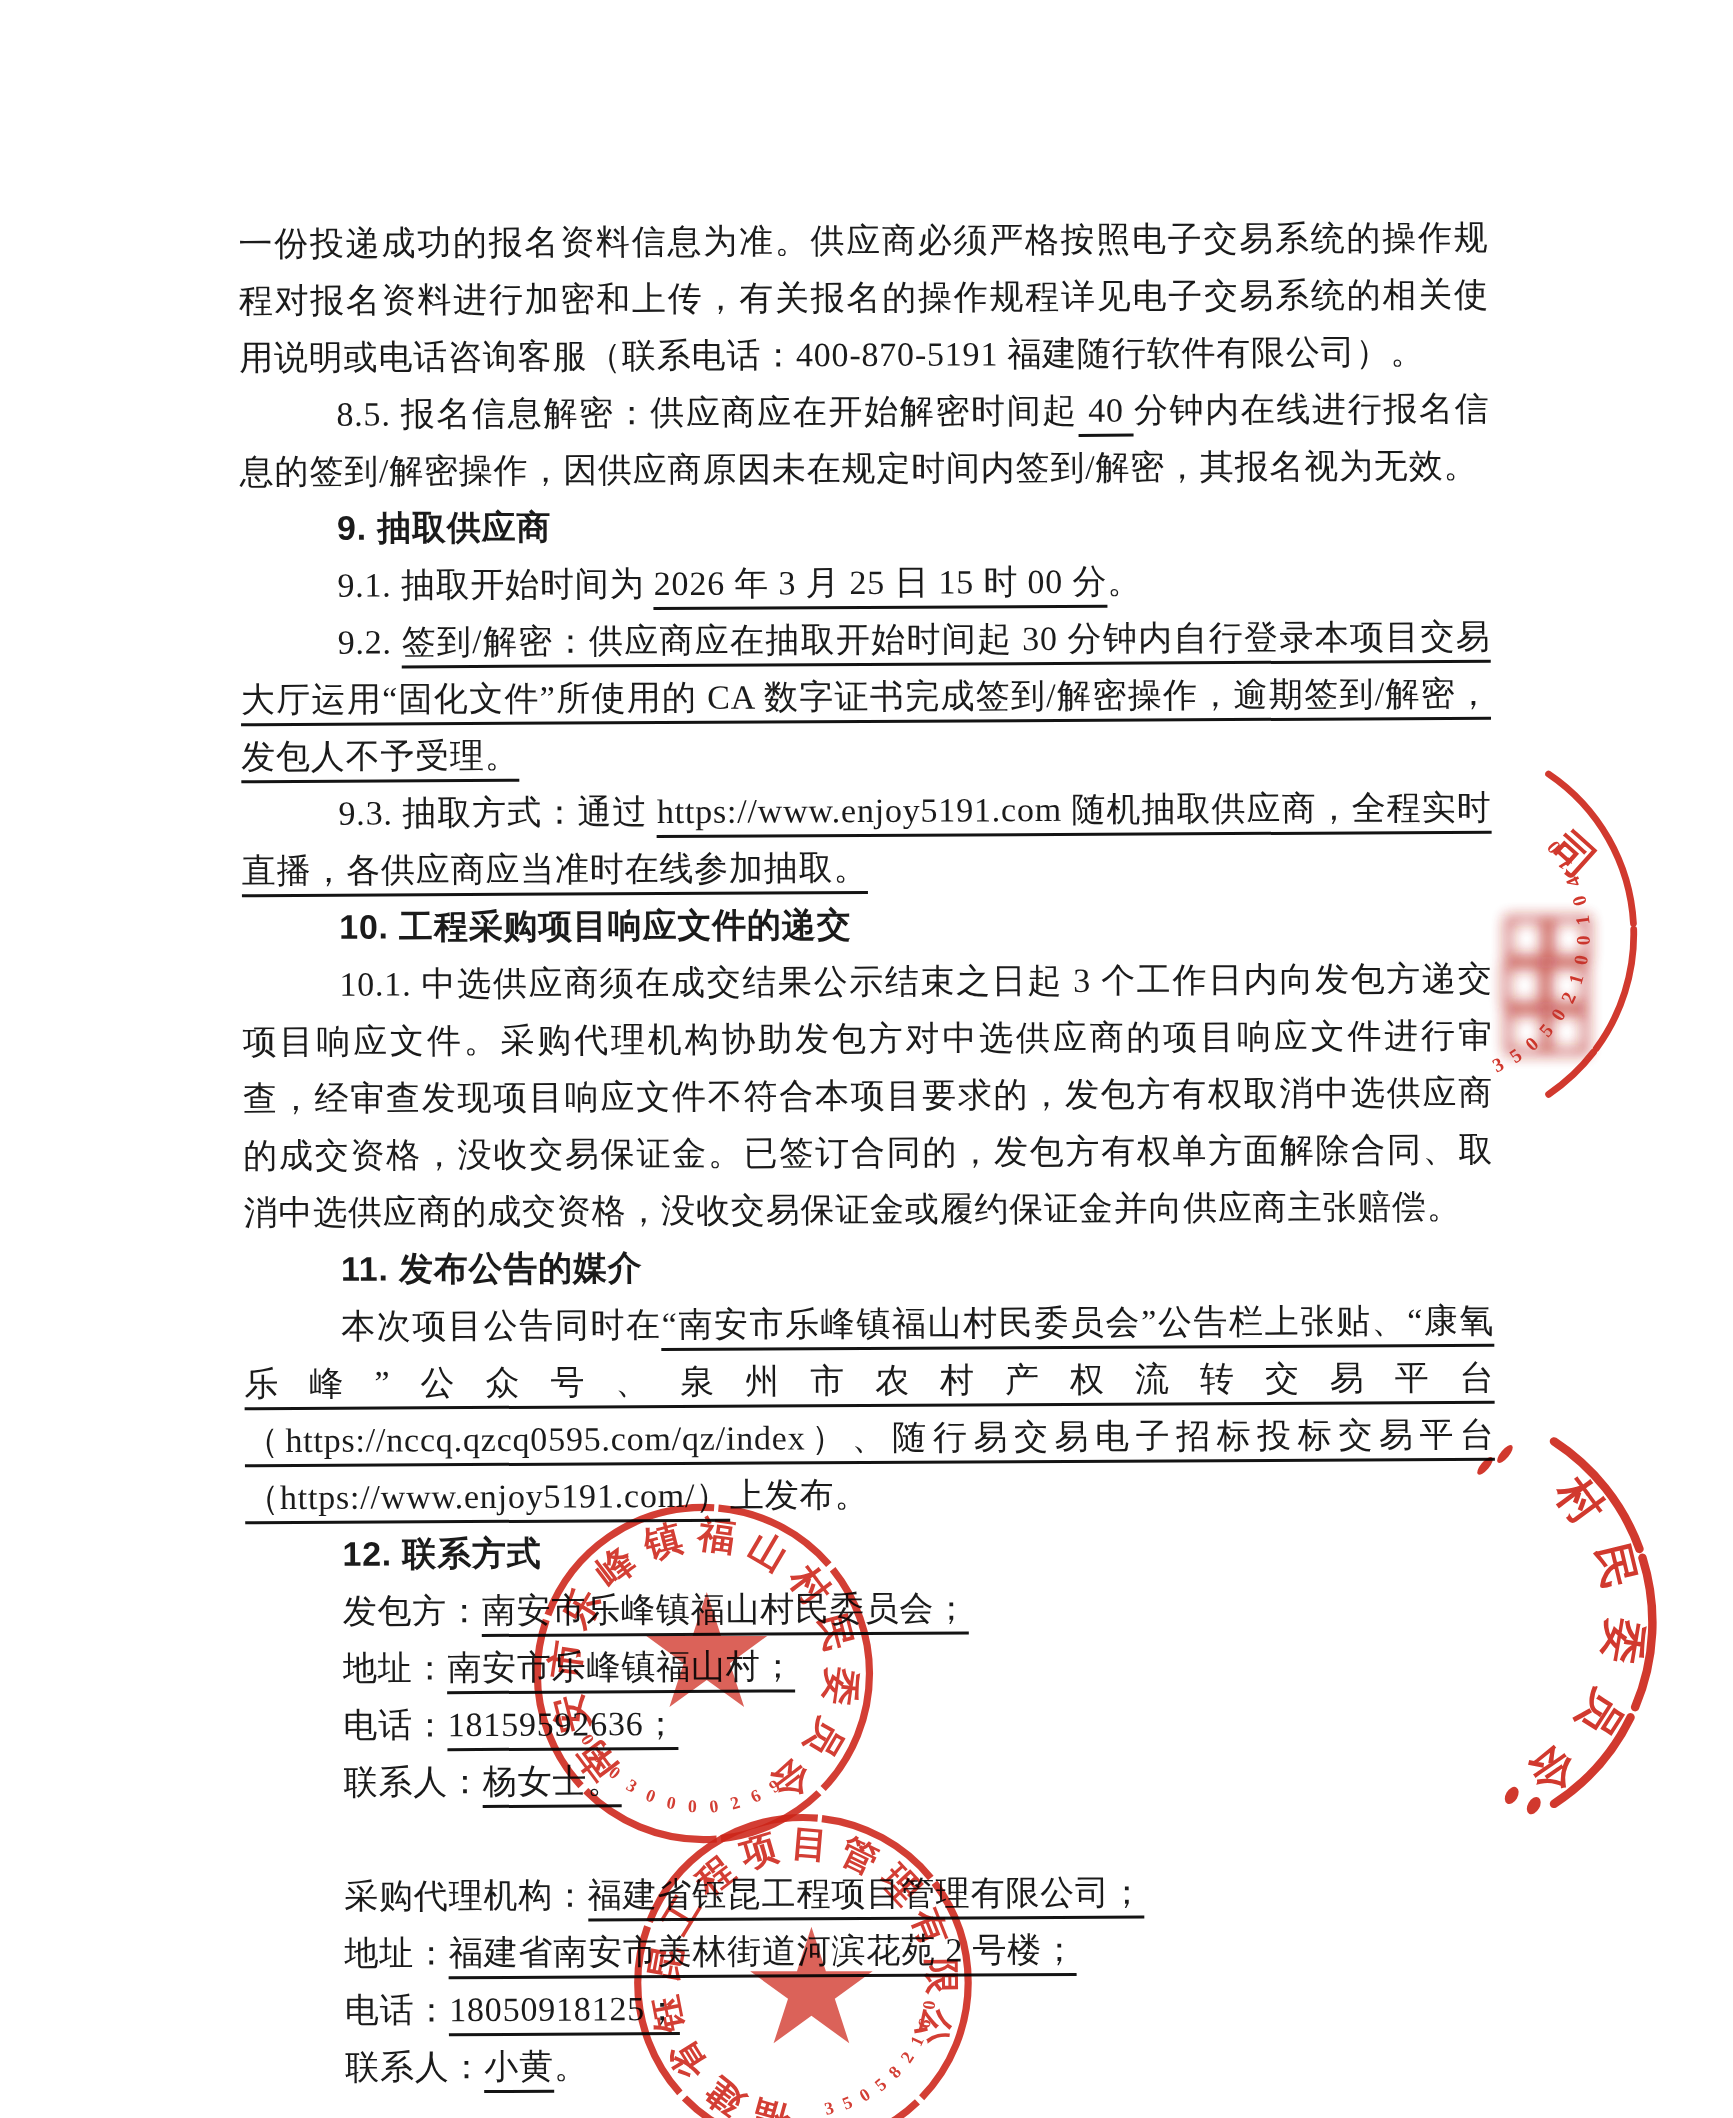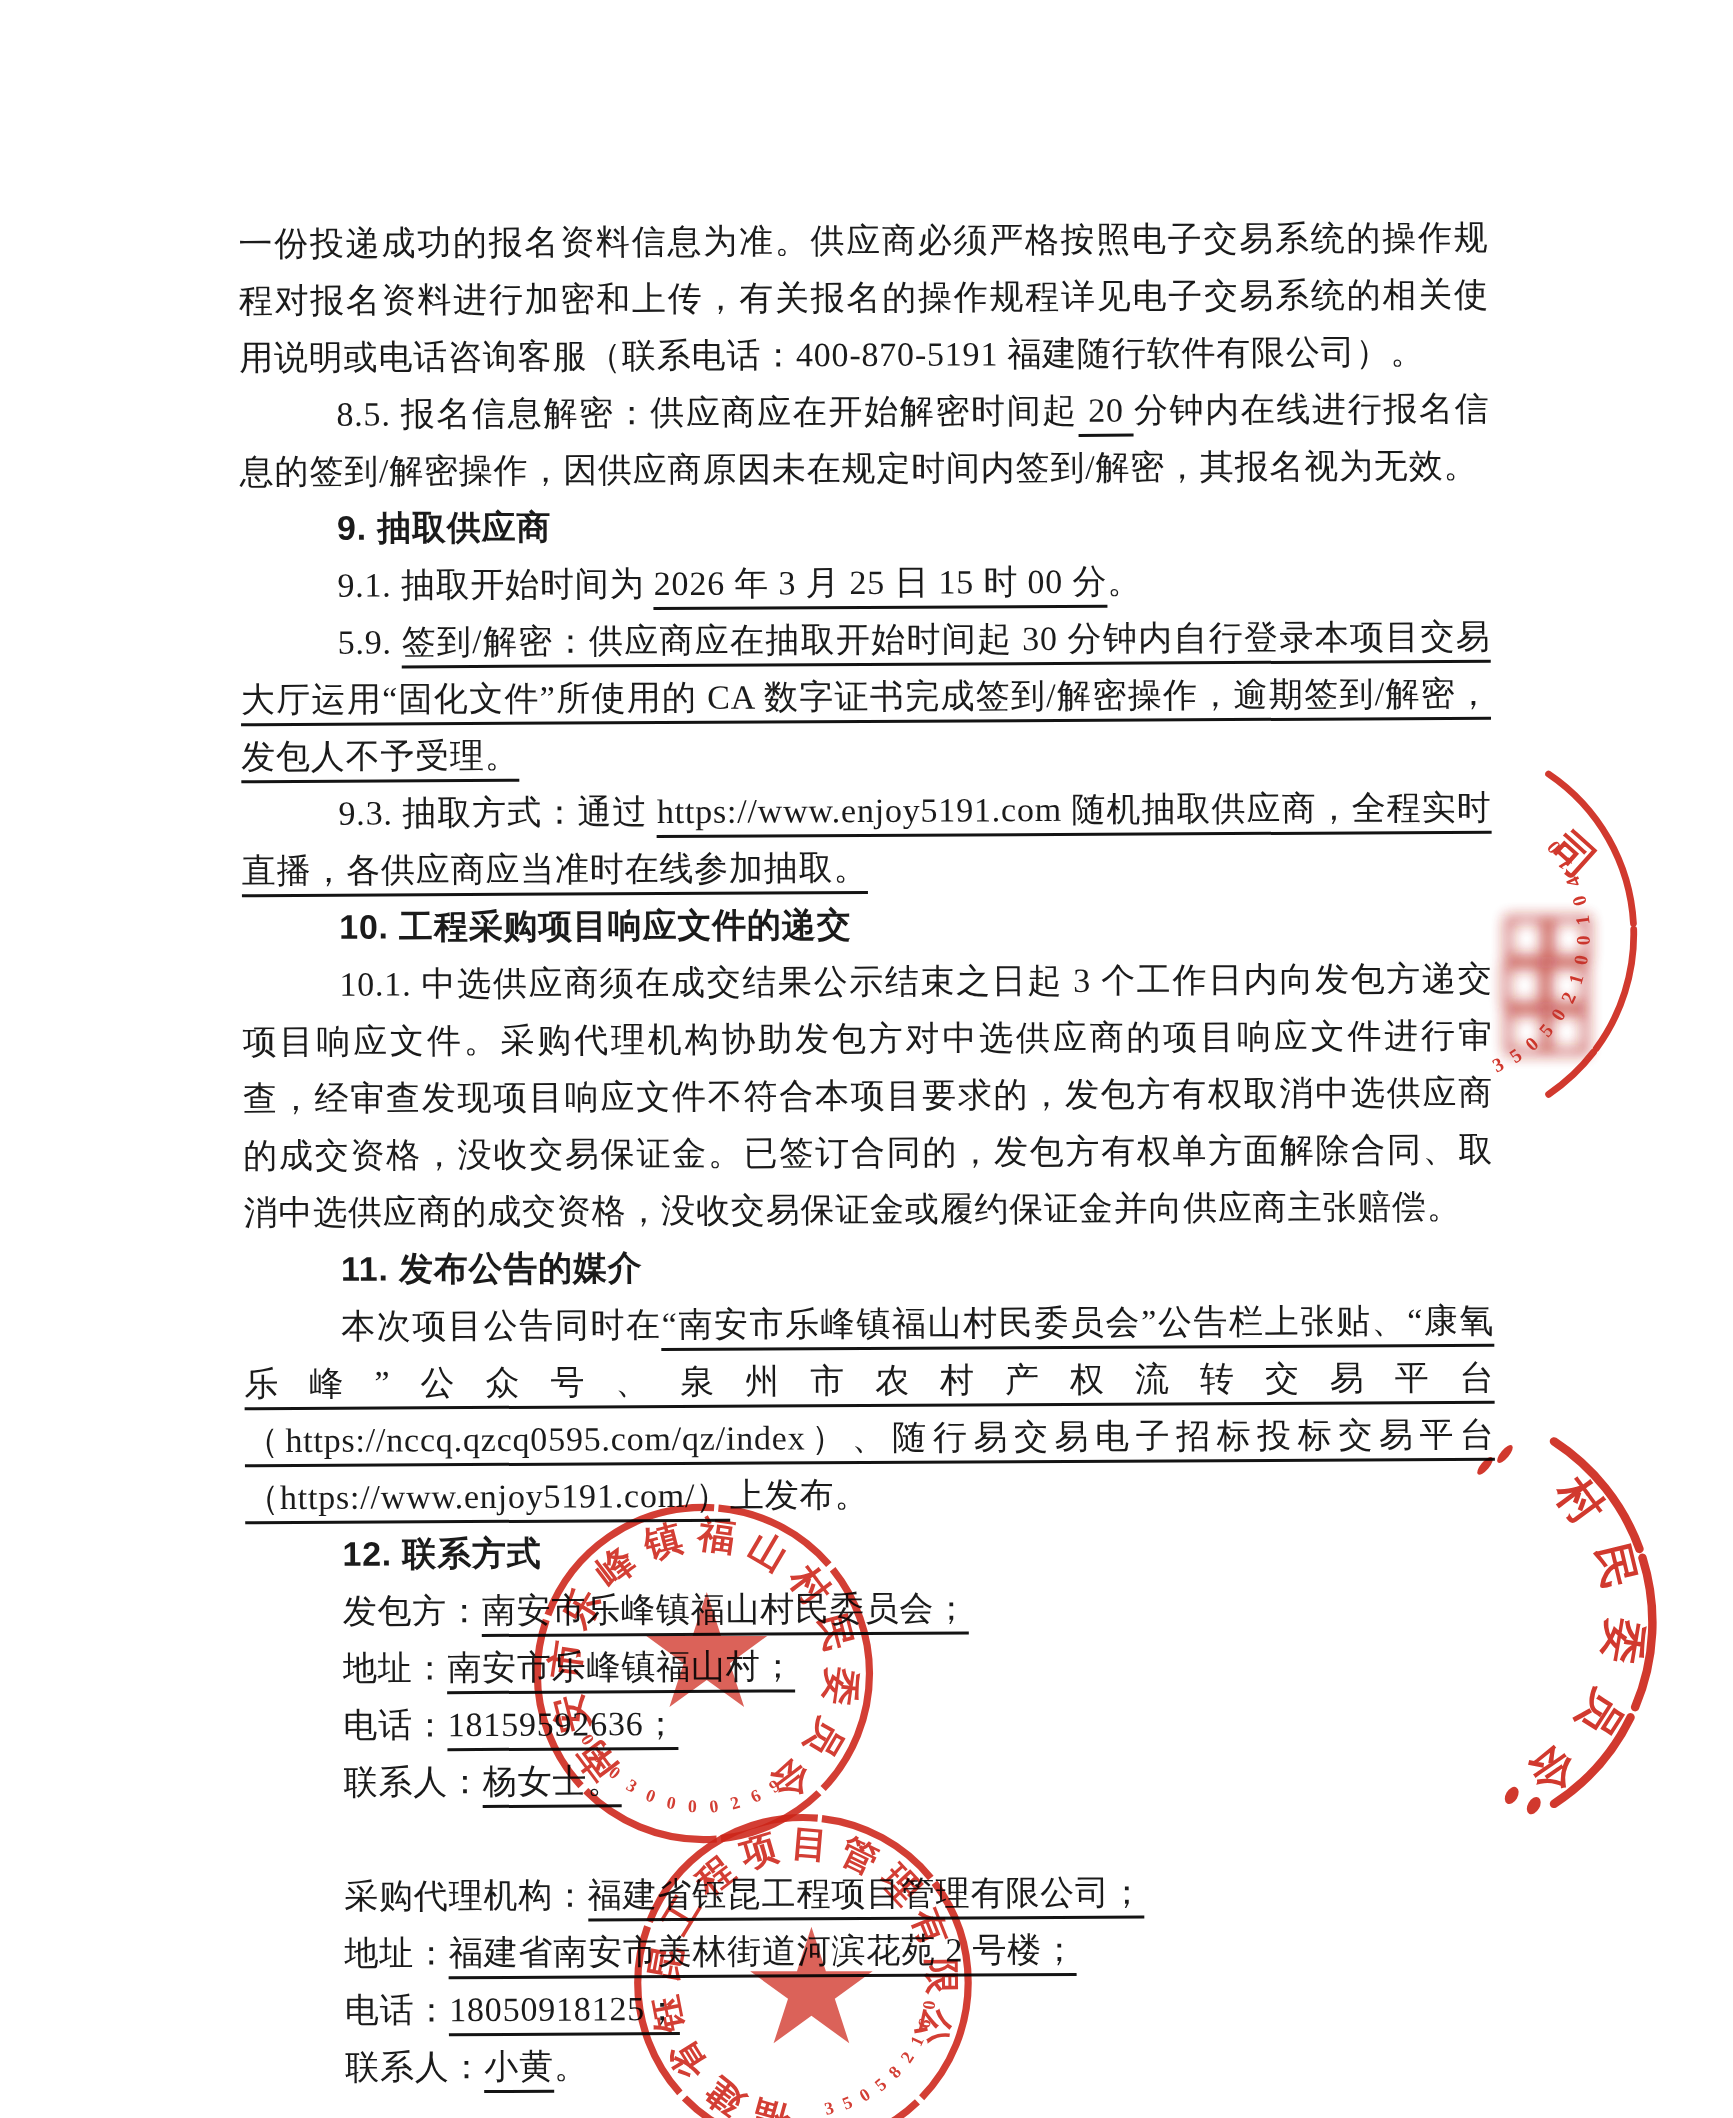--- a/index.html
+++ b/index.html
@@ -34,24 +34,24 @@
     position:absolute;left:0;top:0;width:1733px;height:2575px;
     mix-blend-mode:multiply;pointer-events:none;
   }
 </style>
 </head>
 <body>
 
 <div id="doc-wrap">
   <div id="doc">
       <p class="bodyline"><span>一份投递成功的报名资料信息为准。供应商必须严格按照电子交易系统的操作规程对报名资料进行加密和上传，有关报名的操作规程详见电子交易系统的相关使用说明或电话咨询客服（联系电话：400-870-5191 福建随行软件有限公司）。</span></p>
-      <p class="bodyline ind"><span>8.5. 报名信息解密：供应商应在开始解密时间起</span><span class="u"> 20 </span><span>分钟内在线进行报名信息的签到/解密操作，因供应商原因未在规定时间内签到/解密，其报名视为无效。</span></p>
+      <p class="bodyline ind"><span>8.5. 报名信息解密：供应商应在开始解密时间起</span><span class="u"> 40 </span><span>分钟内在线进行报名信息的签到/解密操作，因供应商原因未在规定时间内签到/解密，其报名视为无效。</span></p>
       <p class="heading ind"><span>9. 抽取供应商</span></p>
       <p class="bodyline ind"><span>9.1. 抽取开始时间为 </span><span class="u">2026 年 3 月 25 日 15 时 00 分</span><span>。</span></p>
-      <p class="bodyline ind"><span>5.9. </span><span class="u">签到/解密：供应商应在抽取开始时间起 30 分钟内自行登录本项目交易大厅运用“固化文件”所使用的 CA 数字证书完成签到/解密操作，逾期签到/解密，发包人不予受理。</span></p>
+      <p class="bodyline ind"><span>9.2. </span><span class="u">签到/解密：供应商应在抽取开始时间起 30 分钟内自行登录本项目交易大厅运用“固化文件”所使用的 CA 数字证书完成签到/解密操作，逾期签到/解密，发包人不予受理。</span></p>
       <p class="bodyline ind"><span>9.3. 抽取方式：通过 </span><span class="u">https://www.enjoy5191.com 随机抽取供应商，全程实时直播，各供应商应当准时在线参加抽取。</span></p>
       <p class="heading ind"><span>10. 工程采购项目响应文件的递交</span></p>
       <p class="bodyline ind"><span>10.1. 中选供应商须在成交结果公示结束之日起 3 个工作日内向发包方递交项目响应文件。采购代理机构协助发包方对中选供应商的项目响应文件进行审查，经审查发现项目响应文件不符合本项目要求的，发包方有权取消中选供应商的成交资格，没收交易保证金。已签订合同的，发包方有权单方面解除合同、取消中选供应商的成交资格，没收交易保证金或履约保证金并向供应商主张赔偿。</span></p>
       <p class="heading ind"><span>11. 发布公告的媒介</span></p>
       <p class="bodyline ind"><span>本次项目公告同时在</span><span class="u">“南安市乐峰镇福山村民委员会”公告栏上张贴、“康氧乐峰”公众号、泉州市农村产权流转交易平台（https://nccq.qzcq0595.com/qz/index）、随行易交易电子招标投标交易平台（https://www.enjoy5191.com/）</span><span>上发布。</span></p>
       <p class="heading ind"><span>12. 联系方式</span></p>
       <p class="bodyline ind"><span>发包方：</span><span class="u">南安市乐峰镇福山村民委员会；</span></p>
       <p class="bodyline ind"><span>地址：</span><span class="u">南安市乐峰镇福山村；</span></p>
       <p class="bodyline ind"><span>电话：</span><span class="u">18159592636；</span></p>
       <p class="bodyline ind"><span>联系人：</span><span class="u">杨女士。</span></p>

